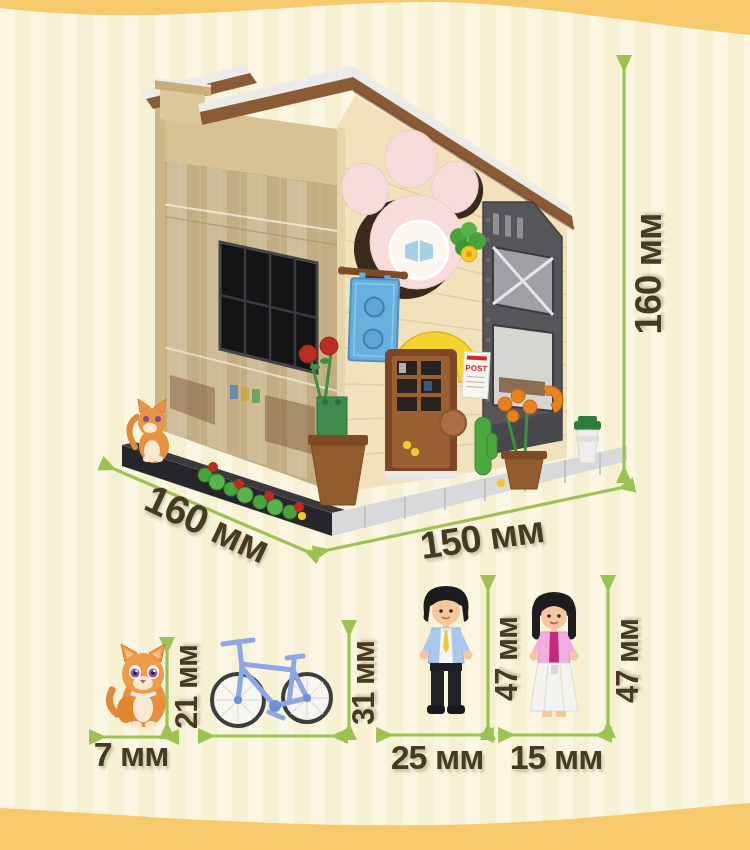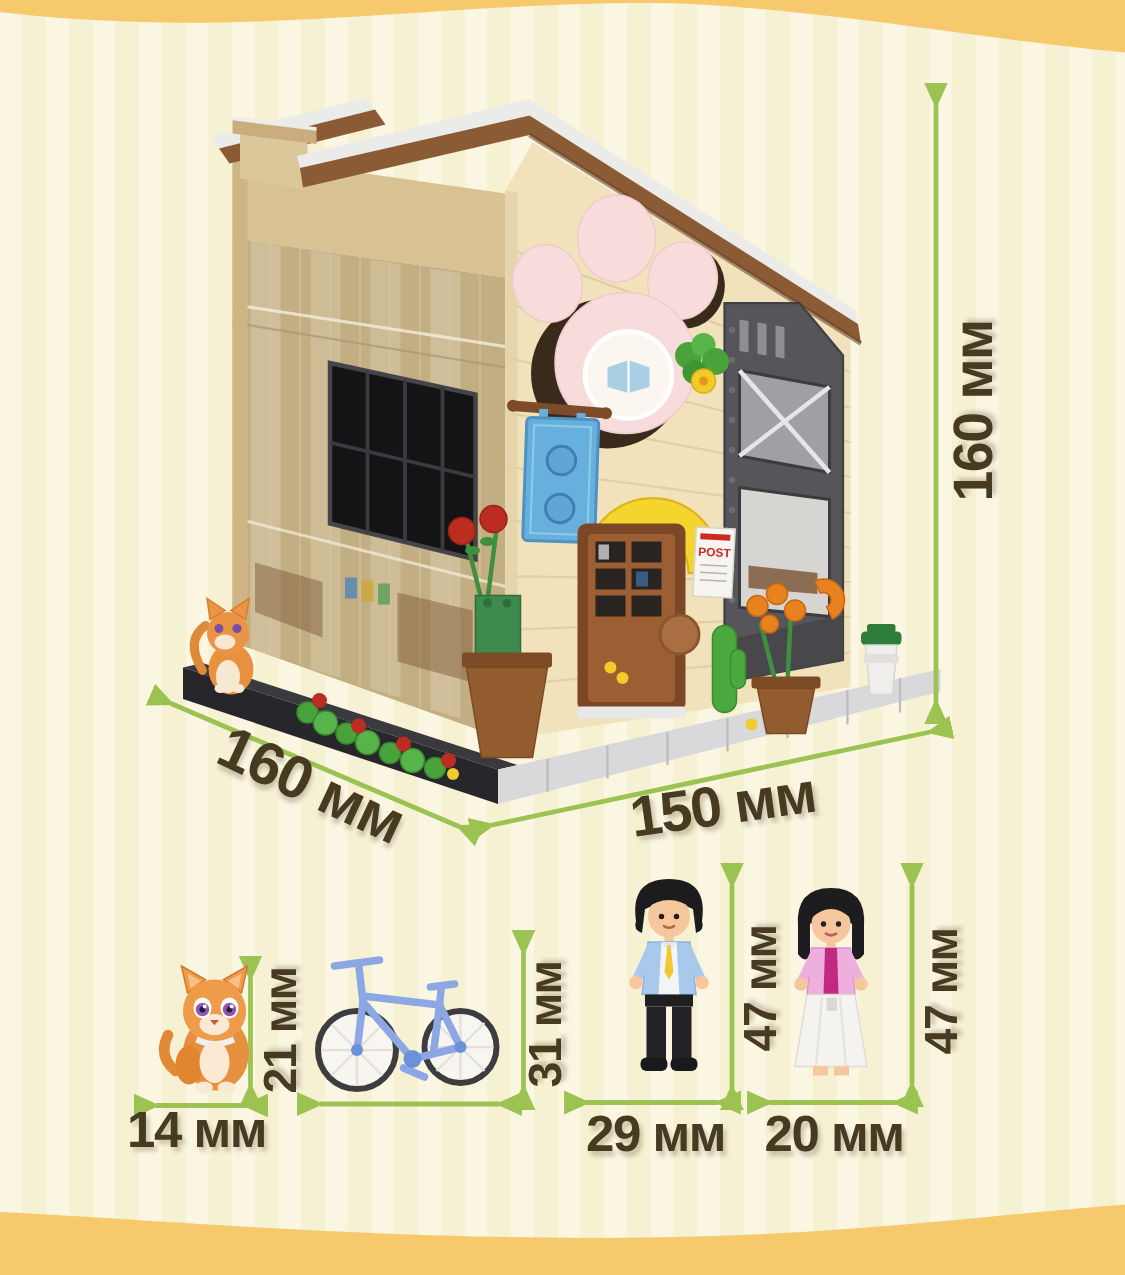--- a/index.html
+++ b/index.html
@@ -311,26 +311,26 @@
   <svg class="arrow-svg" style="left:504px;top:724px" width="102" height="22">
     <line class="arrow-line" x1="9" y1="11" x2="93" y2="11" marker-start="url(#ah)" marker-end="url(#ah)"></line>
   </svg>
   <svg class="arrow-svg" style="left:597px;top:582px" width="22" height="148">
     <line class="arrow-line" x1="11" y1="8" x2="11" y2="141" marker-start="url(#ah)" marker-end="url(#ah)"></line>
   </svg>
 
   <div class="dim-label" style="left:207px;top:524px;font-size:40px;--rot:25deg">160 мм</div>
   <div class="dim-label" style="left:482px;top:538px;font-size:38px;--rot:-8deg">150 мм</div>
   <div class="dim-label" style="left:649px;top:274px;font-size:37px;--rot:-90deg">160 мм</div>
-  <div class="dim-label" style="left:131px;top:754px;font-size:34px">14 мм</div>
+  <div class="dim-label" style="left:131px;top:754px;font-size:34px">7 мм</div>
   <div class="dim-label" style="left:187px;top:687px;font-size:31px;--rot:-90deg">21 мм</div>
   <div class="dim-label" style="left:364px;top:683px;font-size:31px;--rot:-90deg">31 мм</div>
-  <div class="dim-label" style="left:437px;top:757px;font-size:34px">29 мм</div>
+  <div class="dim-label" style="left:437px;top:757px;font-size:34px">25 мм</div>
   <div class="dim-label" style="left:507px;top:659px;font-size:31px;--rot:-90deg">47 мм</div>
-  <div class="dim-label" style="left:556px;top:757px;font-size:34px">20 мм</div>
+  <div class="dim-label" style="left:556px;top:757px;font-size:34px">15 мм</div>
   <div class="dim-label" style="left:628px;top:661px;font-size:31px;--rot:-90deg">47 мм</div>
 
   <svg class="abs" style="left:103px;top:640px" width="80" height="92" viewBox="0 0 80 92">
     <path d="M14,74 Q2,64 9,50" stroke="#e08a35" stroke-width="7" fill="none" stroke-linecap="round"></path>
     <ellipse cx="41" cy="62" rx="22" ry="25" fill="#e68f3e"></ellipse>
     <ellipse cx="23" cy="70" rx="9" ry="13" fill="#df862f"></ellipse>
     <path d="M22,22 L18,4 L34,13 Z" fill="#ef9c4a" stroke="#d3792a"></path>
     <path d="M58,22 L62,4 L46,13 Z" fill="#ef9c4a" stroke="#d3792a"></path>
     <path d="M24,19 L22,9 L31,14 Z" fill="#f6c08a"></path>
     <path d="M56,19 L58,9 L49,14 Z" fill="#f6c08a"></path>

